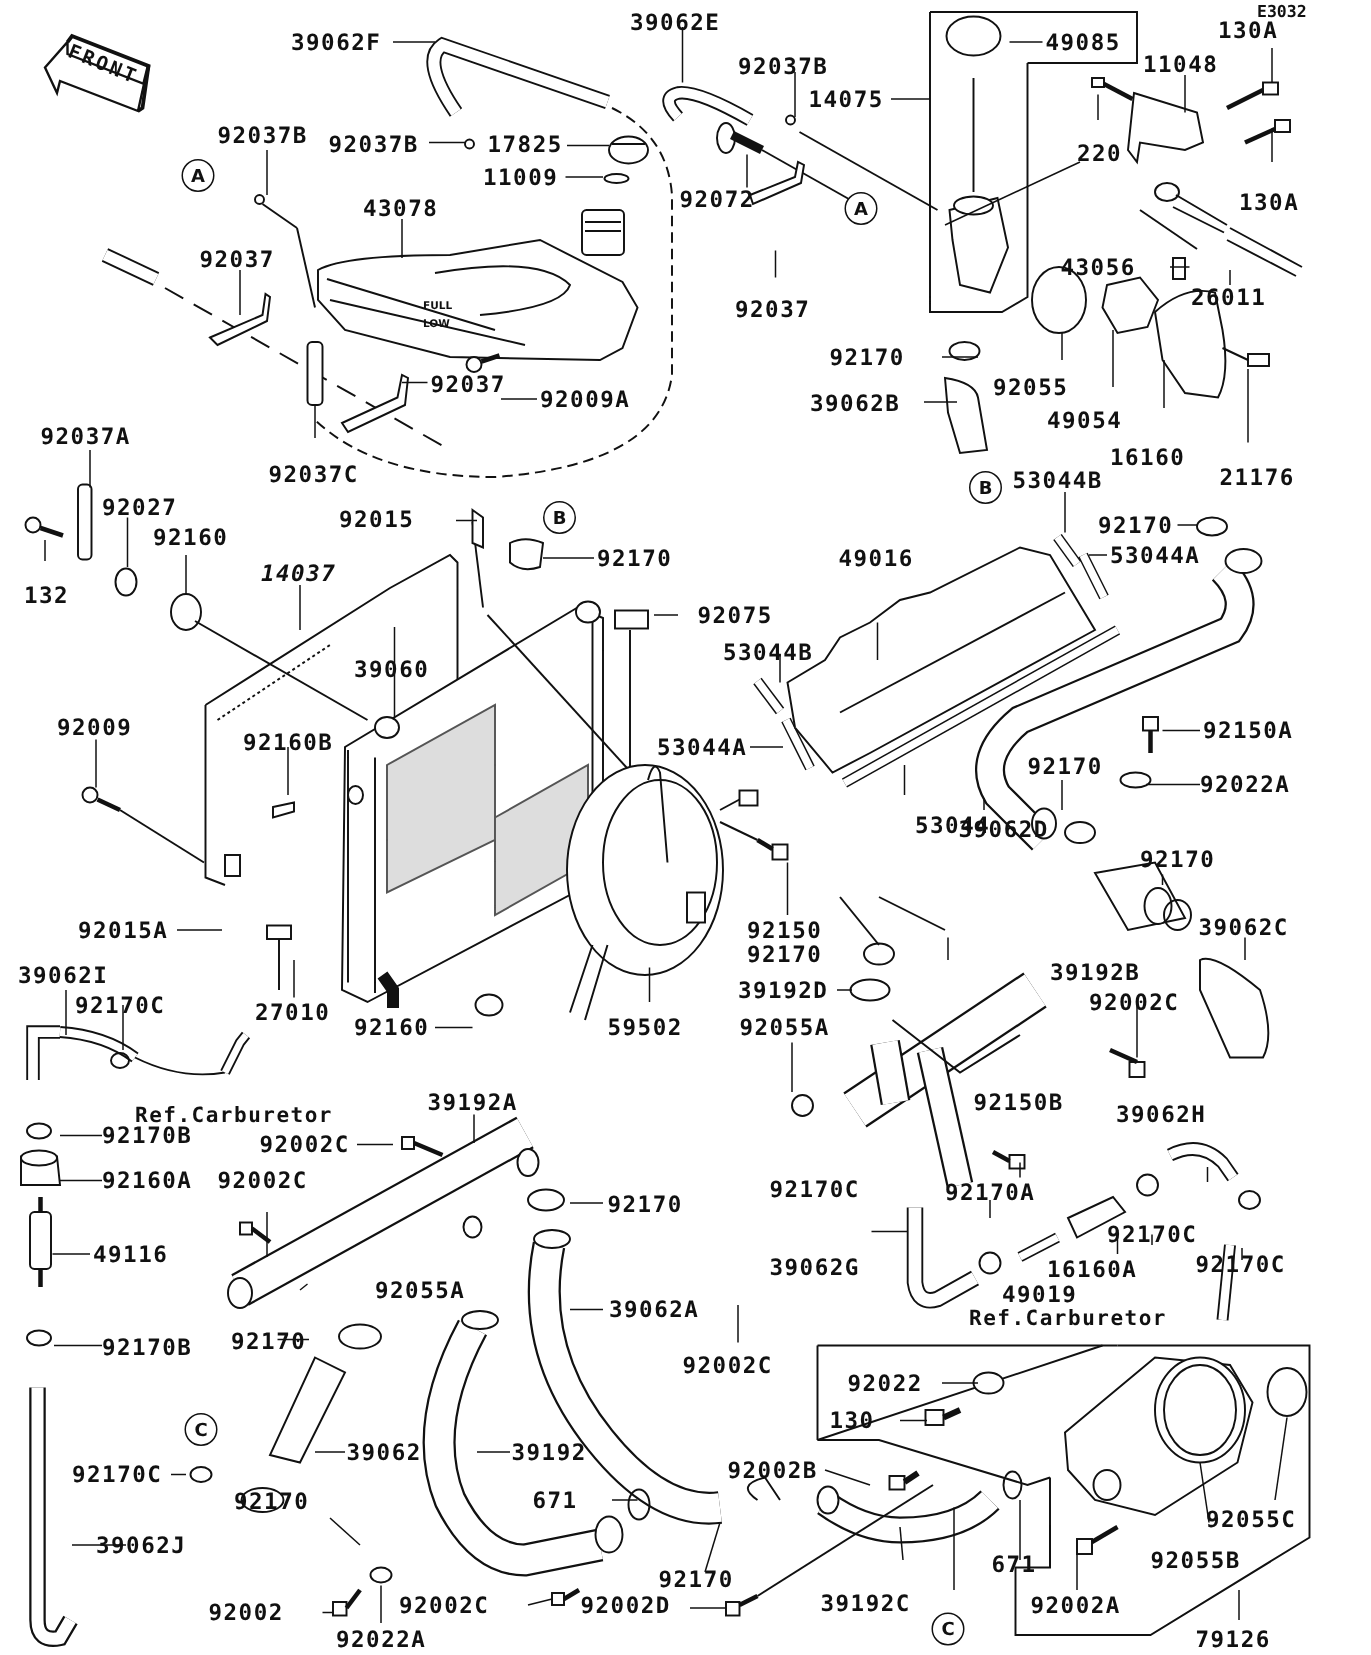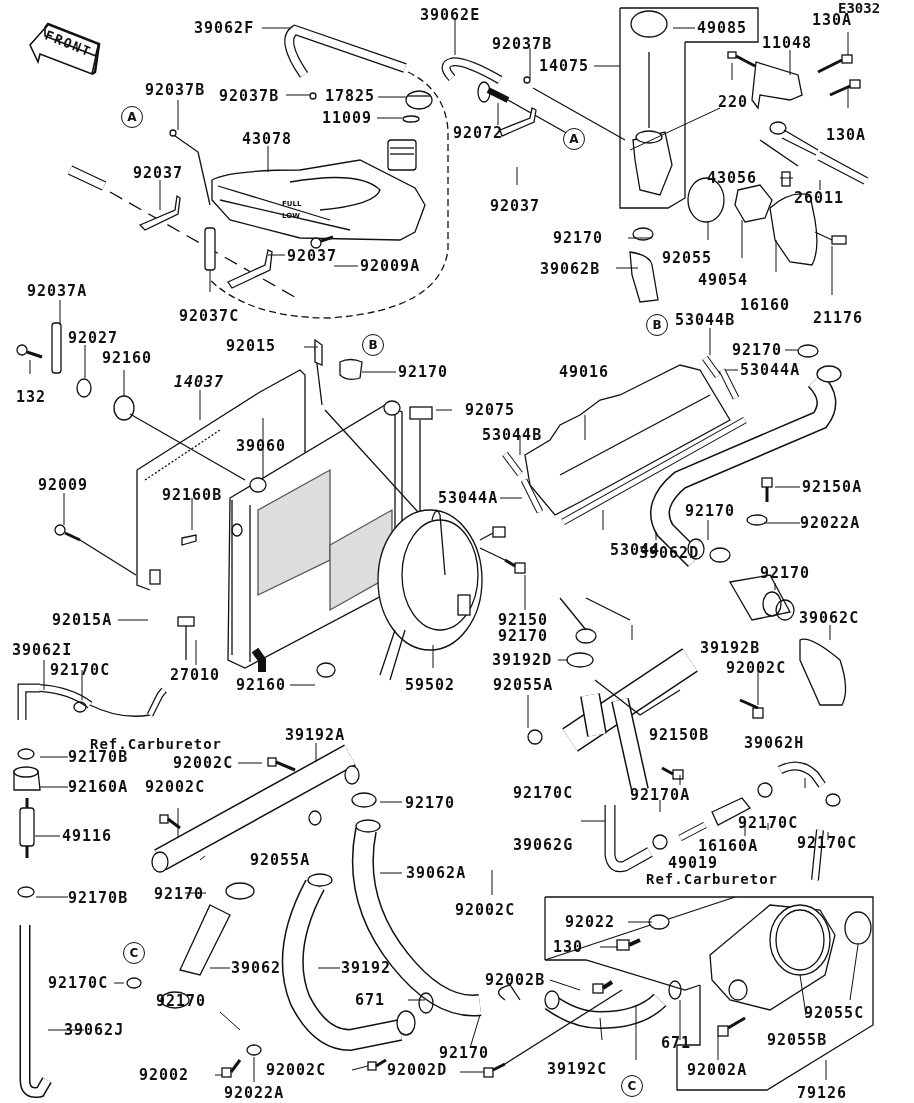--- a/index.html
+++ b/index.html
@@ -15,21 +15,21 @@
   .lbl {
     position: absolute;
     font-family: "DejaVu Sans Mono", "Liberation Mono", monospace;
     font-weight: bold;
     font-size: 15px;
     letter-spacing: 1px;
     color: #111;
     white-space: nowrap;
     line-height: 16px;
   }
-  .small { font-size: 14px; letter-spacing: 0; }
+  .small { font-size: 11px; letter-spacing: 0; }
   .ref { font-size: 14px; letter-spacing: 1px; }
   .circ {
     position: absolute;
     width: 20px; height: 20px;
     border: 1.5px solid #111;
     border-radius: 50%;
     font-family: "DejaVu Sans", sans-serif;
     font-weight: bold;
     font-size: 12px;
     line-height: 20px;

